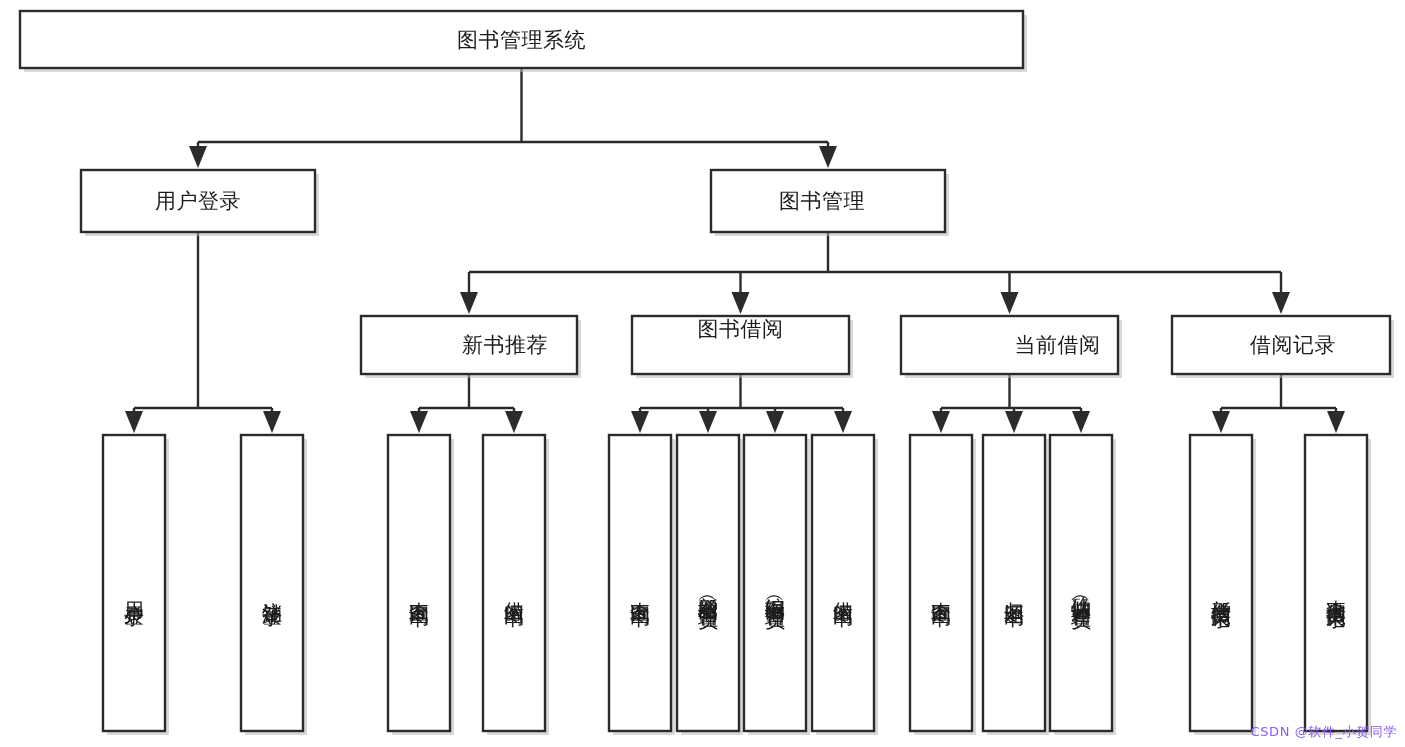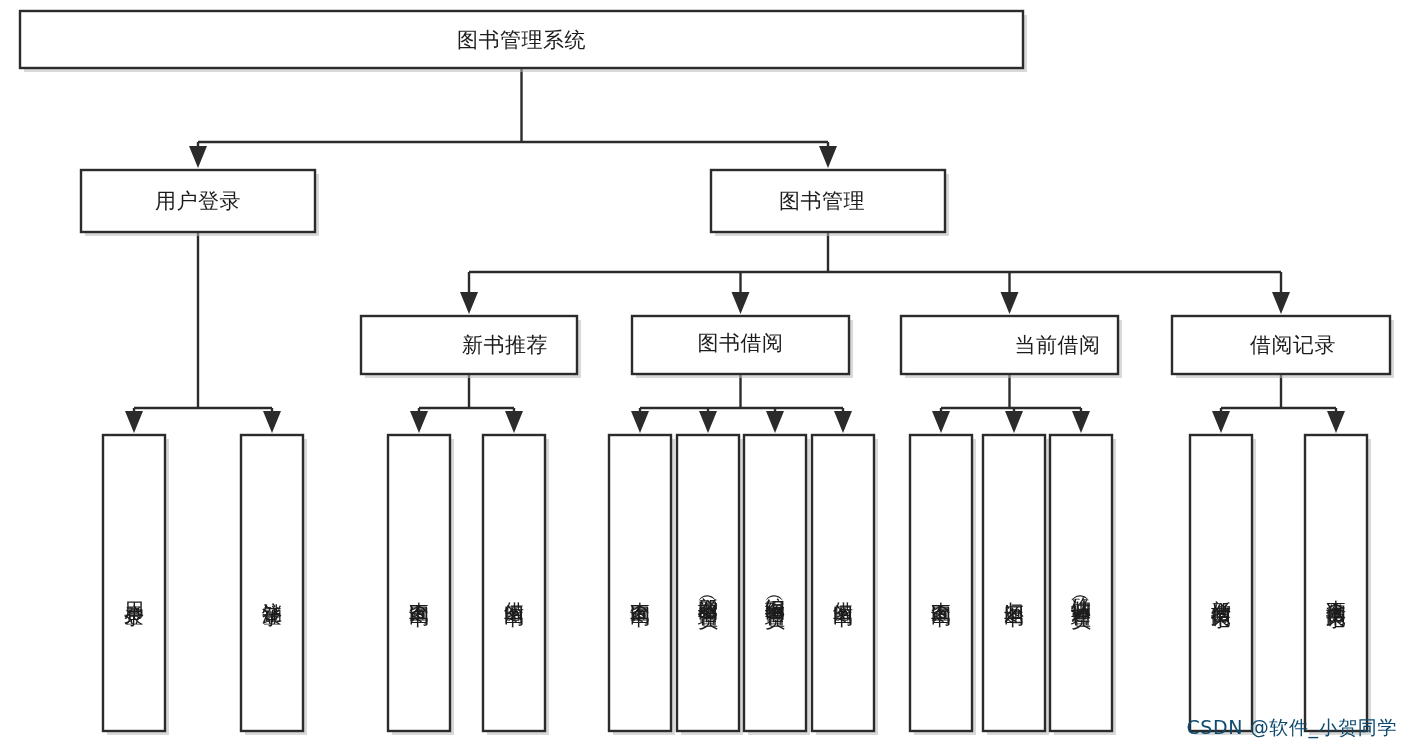--- a/index.html
+++ b/index.html
@@ -68,22 +68,22 @@
     writing-mode: vertical-rl;
     text-orientation: upright;
     letter-spacing: 2px;
     white-space: nowrap;
     pointer-events: none;
   }
   .watermark {
     position: absolute;
     right: 8px;
     bottom: 6px;
-    font-size: 19px;
-    color: #0c4a6e;
+    font-size: 13px;
+    color: #8b5cf6;
     letter-spacing: 0.6px;
     white-space: nowrap;
     pointer-events: none;
   }
 </style>
 </head>
 <body>
 
 <div id="diagram-root">
 
@@ -184,21 +184,21 @@
         <rect x="1190" y="435" width="62" height="296" class="node-box"></rect>
         <rect x="1305" y="435" width="62" height="296" class="node-box"></rect>
       </g>
   </svg>
 
   <div id="labels-layer">
       <div class="node-label-h" style="left: 20px; top: 11px; width: 1003px; height: 57px;">图书管理系统</div>
       <div class="node-label-h" style="left: 81px; top: 170px; width: 234px; height: 62px;">用户登录</div>
       <div class="node-label-h" style="left: 711px; top: 170px; width: 222px; height: 62px;">图书管理</div>
       <div class="node-label-h" style="left: 361px; top: 316px; width: 216px; height: 58px; padding-left: 36px;">新书推荐</div>
-      <div class="node-label-h" style="left: 632px; top: 314px; width: 217px; height: 58px;">图书借阅</div>
+      <div class="node-label-h" style="left: 632px; top: 300px; width: 217px; height: 58px;">图书借阅</div>
       <div class="node-label-h" style="left: 901px; top: 316px; width: 217px; height: 58px; padding-left: 48px;">当前借阅</div>
       <div class="node-label-h" style="left: 1172px; top: 316px; width: 242px; height: 58px;">借阅记录</div>
       <div class="node-label-v" style="left: 103px; top: 435px; width: 62px; height: 296px; padding-top: 14px; box-sizing: border-box;">用户登录</div>
       <div class="node-label-v" style="left: 241px; top: 435px; width: 62px; height: 296px; padding-top: 14px; box-sizing: border-box;">注销登录</div>
       <div class="node-label-v" style="left: 388px; top: 435px; width: 62px; height: 296px; padding-top: 14px; box-sizing: border-box;">查询图书</div>
       <div class="node-label-v" style="left: 483px; top: 435px; width: 62px; height: 296px; padding-top: 14px; box-sizing: border-box;">借阅图书</div>
       <div class="node-label-v" style="left: 609px; top: 435px; width: 62px; height: 296px; padding-top: 14px; box-sizing: border-box;">查询图书</div>
       <div class="node-label-v" style="left: 677px; top: 435px; width: 62px; height: 296px; padding-top: 14px; box-sizing: border-box;">新增图书（管理员）</div>
       <div class="node-label-v" style="left: 744px; top: 435px; width: 62px; height: 296px; padding-top: 14px; box-sizing: border-box;">编辑图书（管理员）</div>
       <div class="node-label-v" style="left: 812px; top: 435px; width: 62px; height: 296px; padding-top: 14px; box-sizing: border-box;">借阅图书</div>

